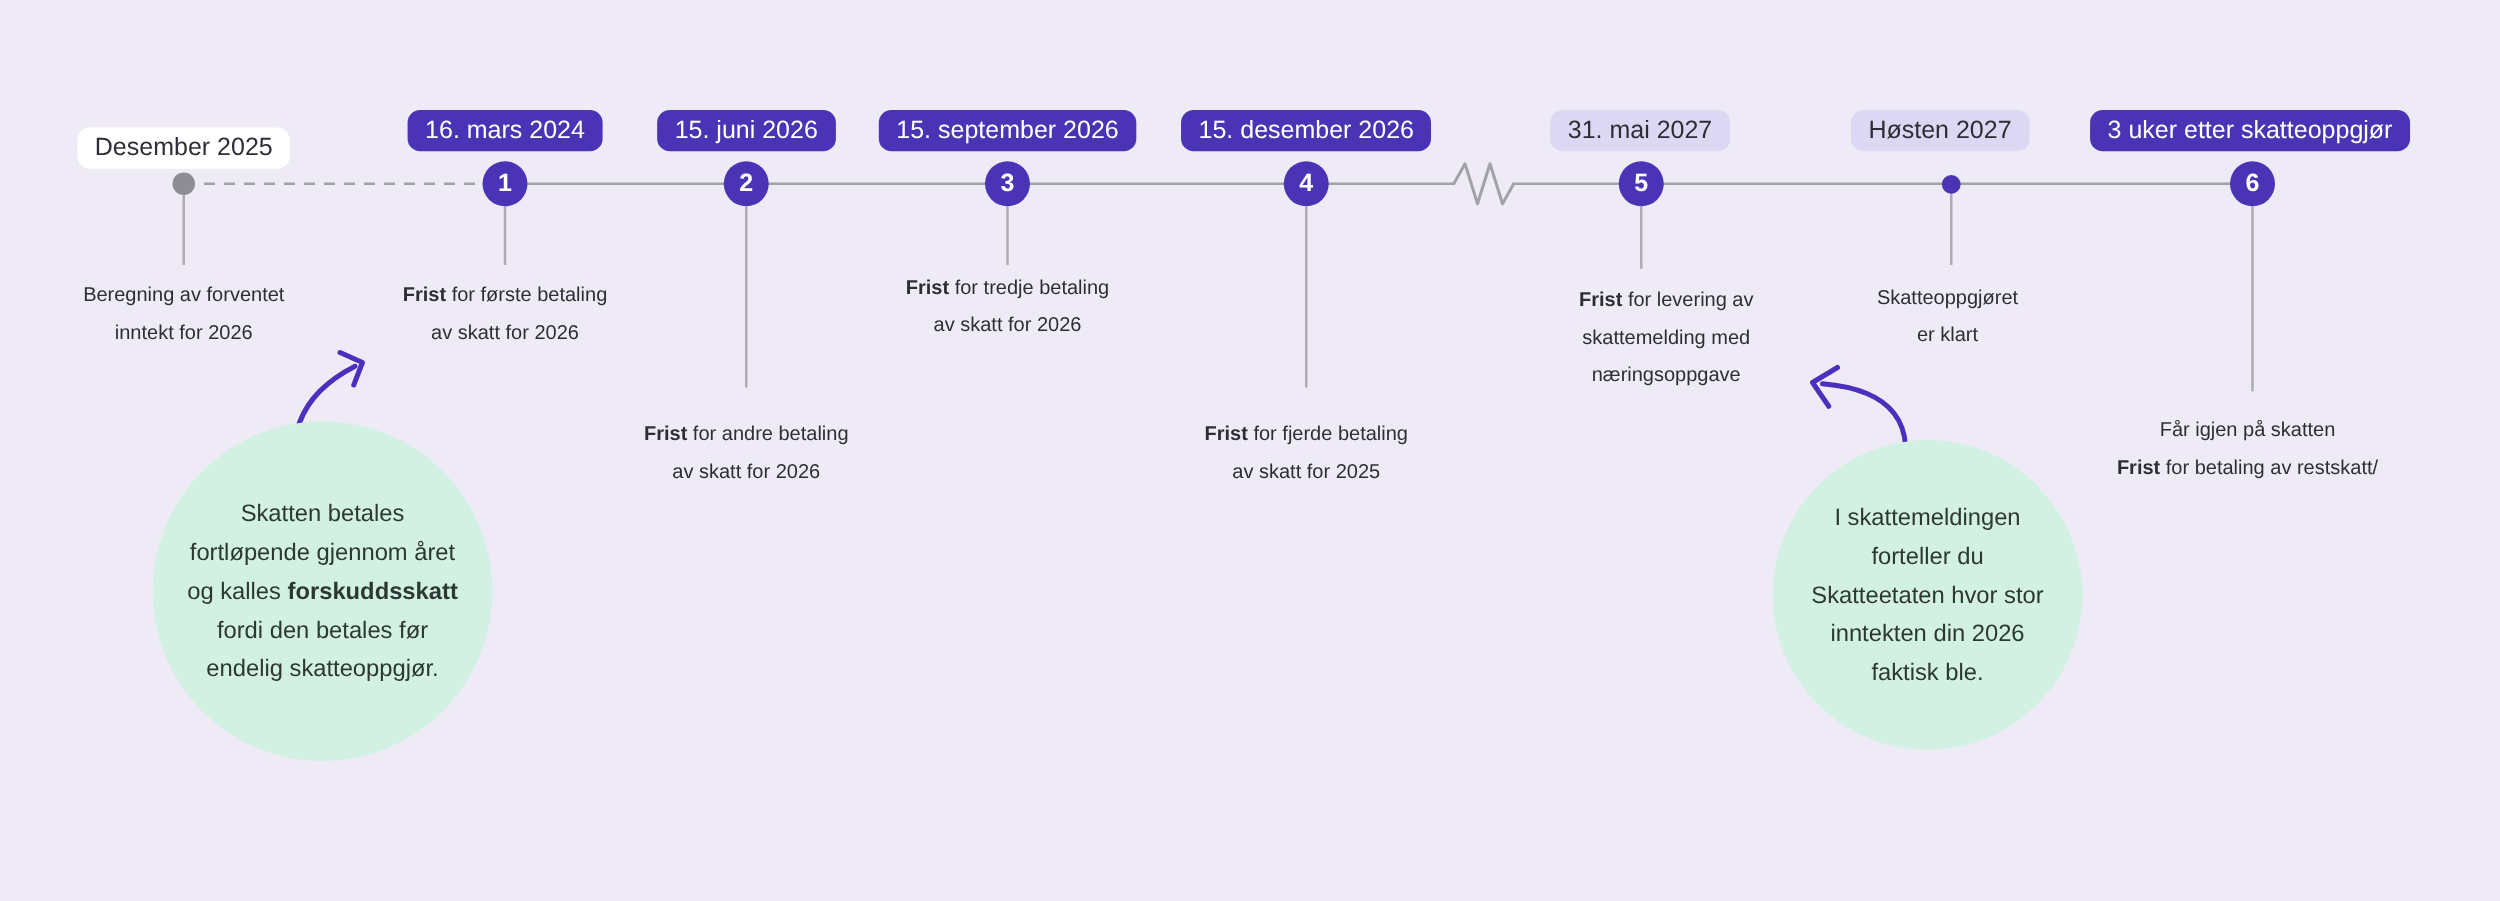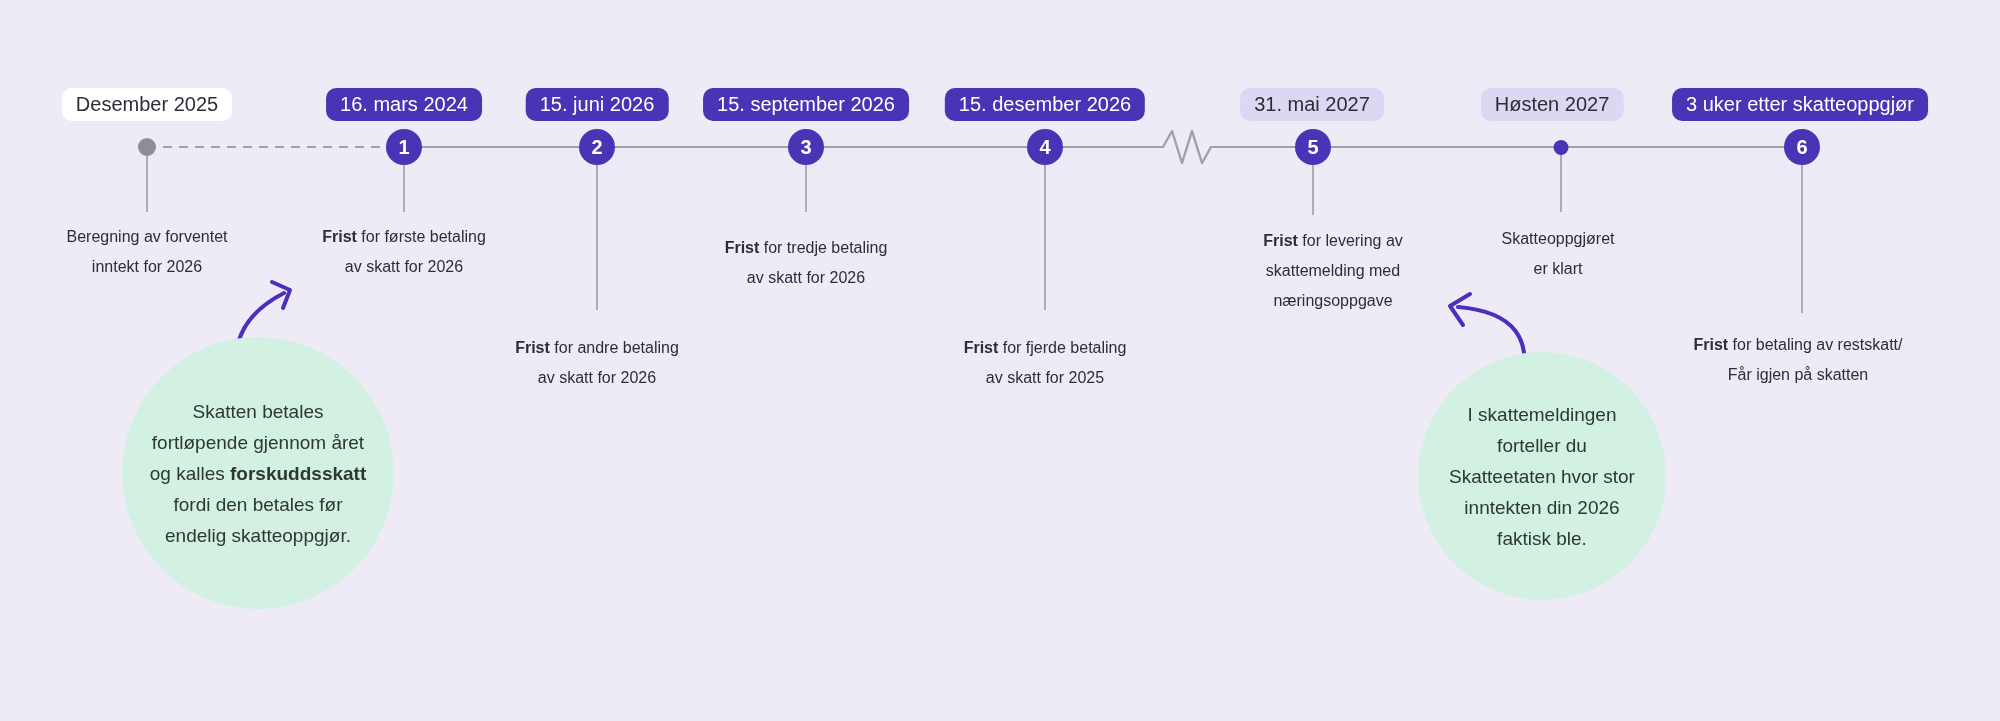--- a/index.html
+++ b/index.html
@@ -93,21 +93,21 @@
     <g>
       <path class="arrow" d="M244,400 Q216,328 284,293"></path>
       <polyline class="arrowhead" points="272,282 290,290 283,308"></polyline>
     </g>
     <g>
       <path class="arrow" d="M1520,389 Q1542,314 1458,307"></path>
       <polyline class="arrowhead" points="1470,294 1450,306 1463,325"></polyline>
     </g>
   </svg>
 
-  <div class="badge white" style="left:147px;">Desember 2025</div>
+  <div class="badge white" style="left:147px;margin-top:14px;">Desember 2025</div>
   <div class="stem" style="left:147px;top:156px;height:56px;"></div>
   <div class="dot-gray" style="left:147px;"></div>
   <div class="label" style="left:147px;top:222px;width:260px;">
     <div>Beregning av forventet</div>
     <div>inntekt for 2026</div>
   </div>
 
   <div class="badge purple" style="left:404px;">16. mars 2024</div>
   <div class="stem" style="left:404px;top:165px;height:47px;"></div>
   <div class="num" style="left:404px;">1</div>
@@ -120,21 +120,21 @@
   <div class="stem" style="left:597px;top:165px;height:145px;"></div>
   <div class="num" style="left:597px;">2</div>
   <div class="label" style="left:597px;top:333px;width:300px;">
     <div><b>Frist</b><span> for andre betaling</span></div>
     <div>av skatt for 2026</div>
   </div>
 
   <div class="badge purple" style="left:806px;">15. september 2026</div>
   <div class="stem" style="left:806px;top:165px;height:47px;"></div>
   <div class="num" style="left:806px;">3</div>
-  <div class="label" style="left:806px;top:233px;width:300px;">
+  <div class="label" style="left:806px;top:216px;width:300px;">
     <div><b>Frist</b><span> for tredje betaling</span></div>
     <div>av skatt for 2026</div>
   </div>
 
   <div class="badge purple" style="left:1045px;">15. desember 2026</div>
   <div class="stem" style="left:1045px;top:165px;height:145px;"></div>
   <div class="num" style="left:1045px;">4</div>
   <div class="label" style="left:1045px;top:333px;width:300px;">
     <div><b>Frist</b><span> for fjerde betaling</span></div>
     <div>av skatt for 2025</div>
@@ -154,22 +154,22 @@
   <div class="dot-purple" style="left:1561px;"></div>
   <div class="label" style="left:1558px;top:224px;width:220px;">
     <div>Skatteoppgjøret</div>
     <div>er klart</div>
   </div>
 
   <div class="badge purple" style="left:1800px;">3 uker etter skatteoppgjør</div>
   <div class="stem" style="left:1802px;top:165px;height:148px;"></div>
   <div class="num" style="left:1802px;">6</div>
   <div class="label" style="left:1798px;top:330px;width:360px;">
+    <div>Får igjen på skatten</div>
     <div><b>Frist</b><span> for betaling av restskatt/</span></div>
-    <div>Får igjen på skatten</div>
   </div>
 
   <div class="callout" style="left:122px;top:337px;width:272px;height:272px;justify-content:center;">
     <div>Skatten betales</div>
     <div>fortløpende gjennom året</div>
     <div><span>og kalles </span><b>forskuddsskatt</b></div>
     <div>fordi den betales før</div>
     <div>endelig skatteoppgjør.</div>
   </div>
 

